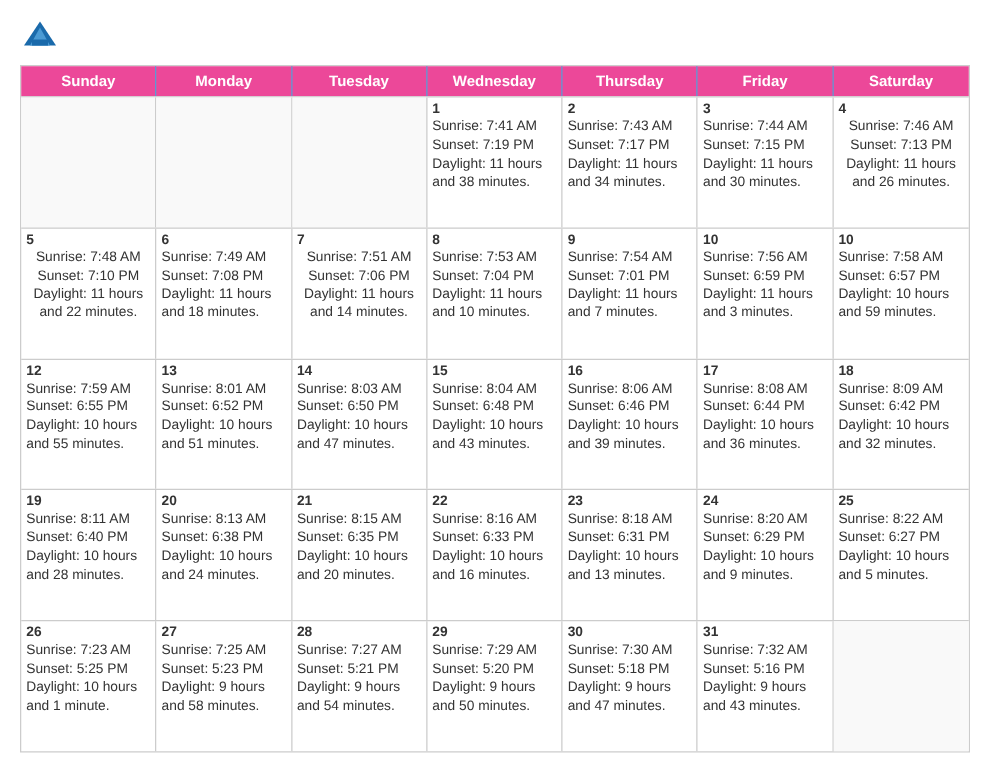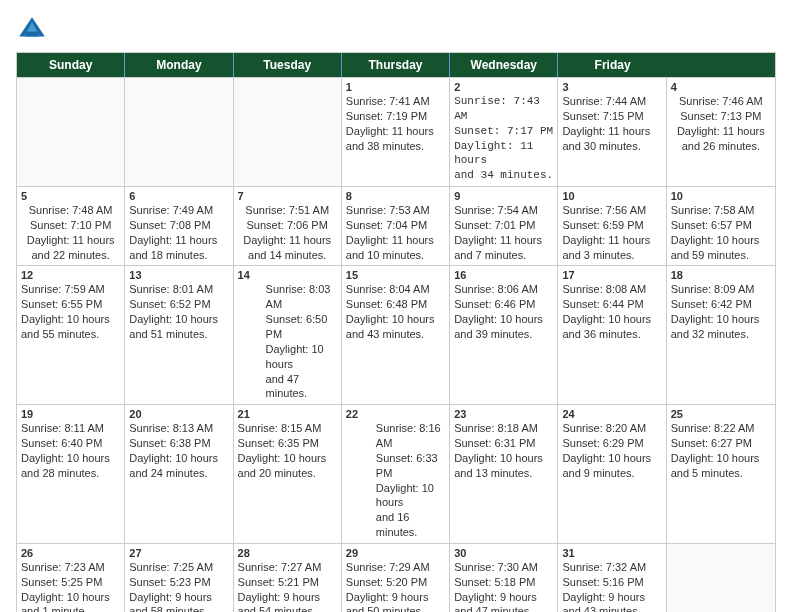--- a/index.html
+++ b/index.html
@@ -56,21 +56,21 @@
     }
     .calendar {
       flex: 1;
       display: flex;
       flex-direction: column;
       border: 1px solid #ccc;
     }
     .cal-header {
       display: grid;
       grid-template-columns: repeat(7, 1fr);
-      background: #14532d;
+      background: #ec4899;
     }
     .cal-header-cell {
       color: #fff;
       font-size: 12px;
       font-weight: bold;
       text-align: center;
       padding: 5px 2px;
       border-right: 1px solid #5a9ad5;
     }
     .cal-header-cell:last-child { border-right: none; }
@@ -128,39 +128,40 @@
       <div class="month-title"></div>
       <div class="location"></div>
     </div>
   </div>
 
   <div class="calendar">
     <div class="cal-header" id="cal-header">
         <div class="cal-header-cell">Sunday</div>
         <div class="cal-header-cell">Monday</div>
         <div class="cal-header-cell">Tuesday</div>
+        <div class="cal-header-cell">Wednesday</div>
         <div class="cal-header-cell">Thursday</div>
-        <div class="cal-header-cell">Wednesday</div>
         <div class="cal-header-cell">Friday</div>
+        <div class="cal-header-cell">Saturday</div>
       </div>
     <div class="cal-body" id="cal-body">
         <div class="cal-row">
           <div class="cal-cell empty"></div>
           <div class="cal-cell empty"></div>
           <div class="cal-cell empty"></div>
           <div class="cal-cell">
             <span class="day-num">1</span>
             <div class="cell-info" style="white-space: pre-line;">Sunrise: 7:41 AM
 Sunset: 7:19 PM
 Daylight: 11 hours
 and 38 minutes.</div>
           </div>
           <div class="cal-cell">
             <span class="day-num">2</span>
-            <div class="cell-info" style="white-space: pre-line; font-family: Liberation Mono, monospace;">Sunrise: 7:43 AM
+            <div class="cell-info" style="white-space: pre-line;">Sunrise: 7:43 AM
 Sunset: 7:17 PM
 Daylight: 11 hours
 and 34 minutes.</div>
           </div>
           <div class="cal-cell">
             <span class="day-num">3</span>
             <div class="cell-info" style="white-space: pre-line;">Sunrise: 7:44 AM
 Sunset: 7:15 PM
 Daylight: 11 hours
 and 30 minutes.</div>
@@ -234,21 +235,21 @@
           </div>
           <div class="cal-cell">
             <span class="day-num">13</span>
             <div class="cell-info" style="white-space: pre-line;">Sunrise: 8:01 AM
 Sunset: 6:52 PM
 Daylight: 10 hours
 and 51 minutes.</div>
           </div>
           <div class="cal-cell">
             <span class="day-num">14</span>
-            <div class="cell-info" style="white-space: pre-line; margin-left: 28px;">Sunrise: 8:03 AM
+            <div class="cell-info" style="white-space: pre-line;">Sunrise: 8:03 AM
 Sunset: 6:50 PM
 Daylight: 10 hours
 and 47 minutes.</div>
           </div>
           <div class="cal-cell">
             <span class="day-num">15</span>
             <div class="cell-info" style="white-space: pre-line;">Sunrise: 8:04 AM
 Sunset: 6:48 PM
 Daylight: 10 hours
 and 43 minutes.</div>
@@ -292,21 +293,21 @@
           </div>
           <div class="cal-cell">
             <span class="day-num">21</span>
             <div class="cell-info" style="white-space: pre-line;">Sunrise: 8:15 AM
 Sunset: 6:35 PM
 Daylight: 10 hours
 and 20 minutes.</div>
           </div>
           <div class="cal-cell">
             <span class="day-num">22</span>
-            <div class="cell-info" style="white-space: pre-line; margin-left: 30px;">Sunrise: 8:16 AM
+            <div class="cell-info" style="white-space: pre-line;">Sunrise: 8:16 AM
 Sunset: 6:33 PM
 Daylight: 10 hours
 and 16 minutes.</div>
           </div>
           <div class="cal-cell">
             <span class="day-num">23</span>
             <div class="cell-info" style="white-space: pre-line;">Sunrise: 8:18 AM
 Sunset: 6:31 PM
 Daylight: 10 hours
 and 13 minutes.</div>

